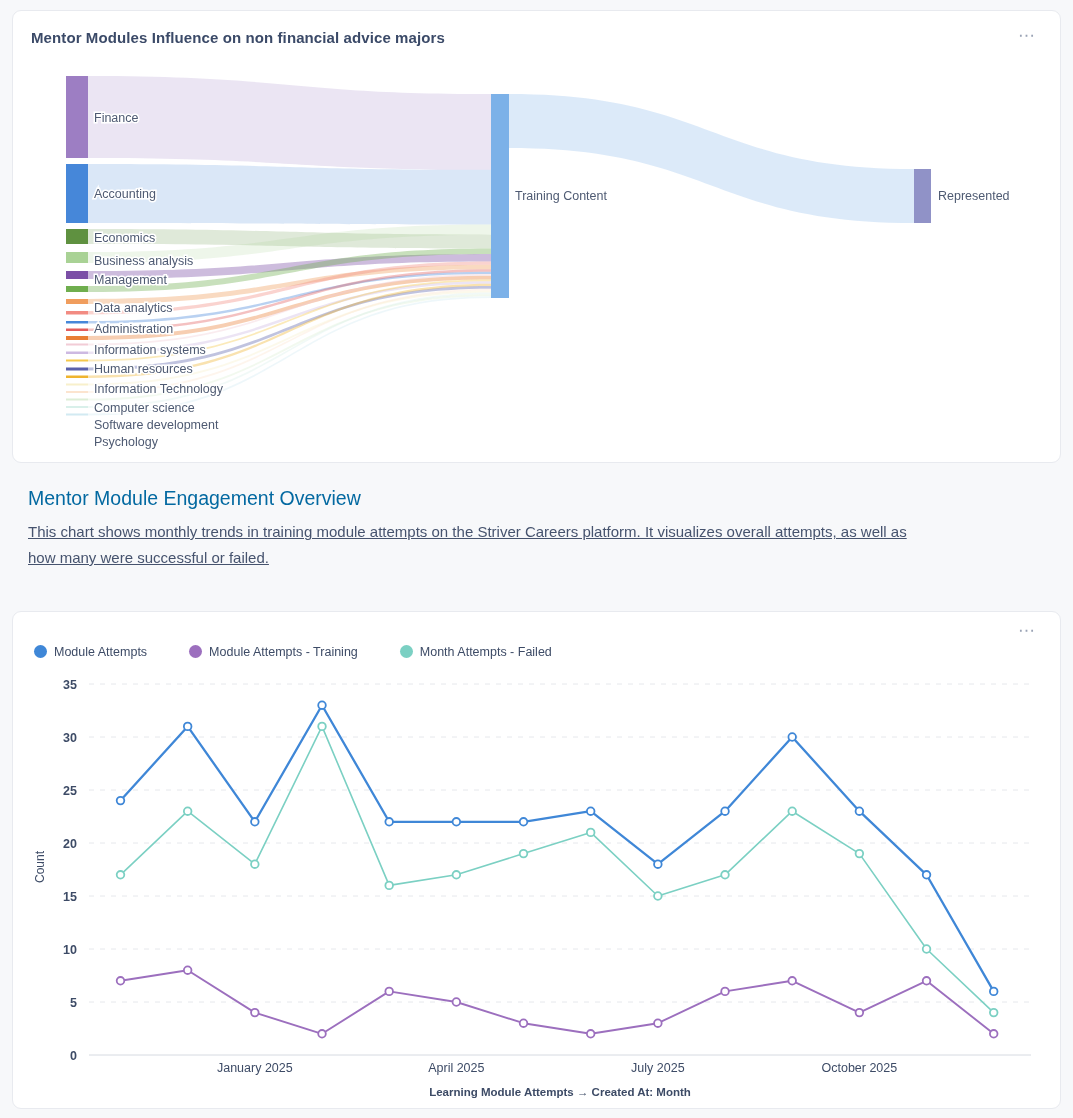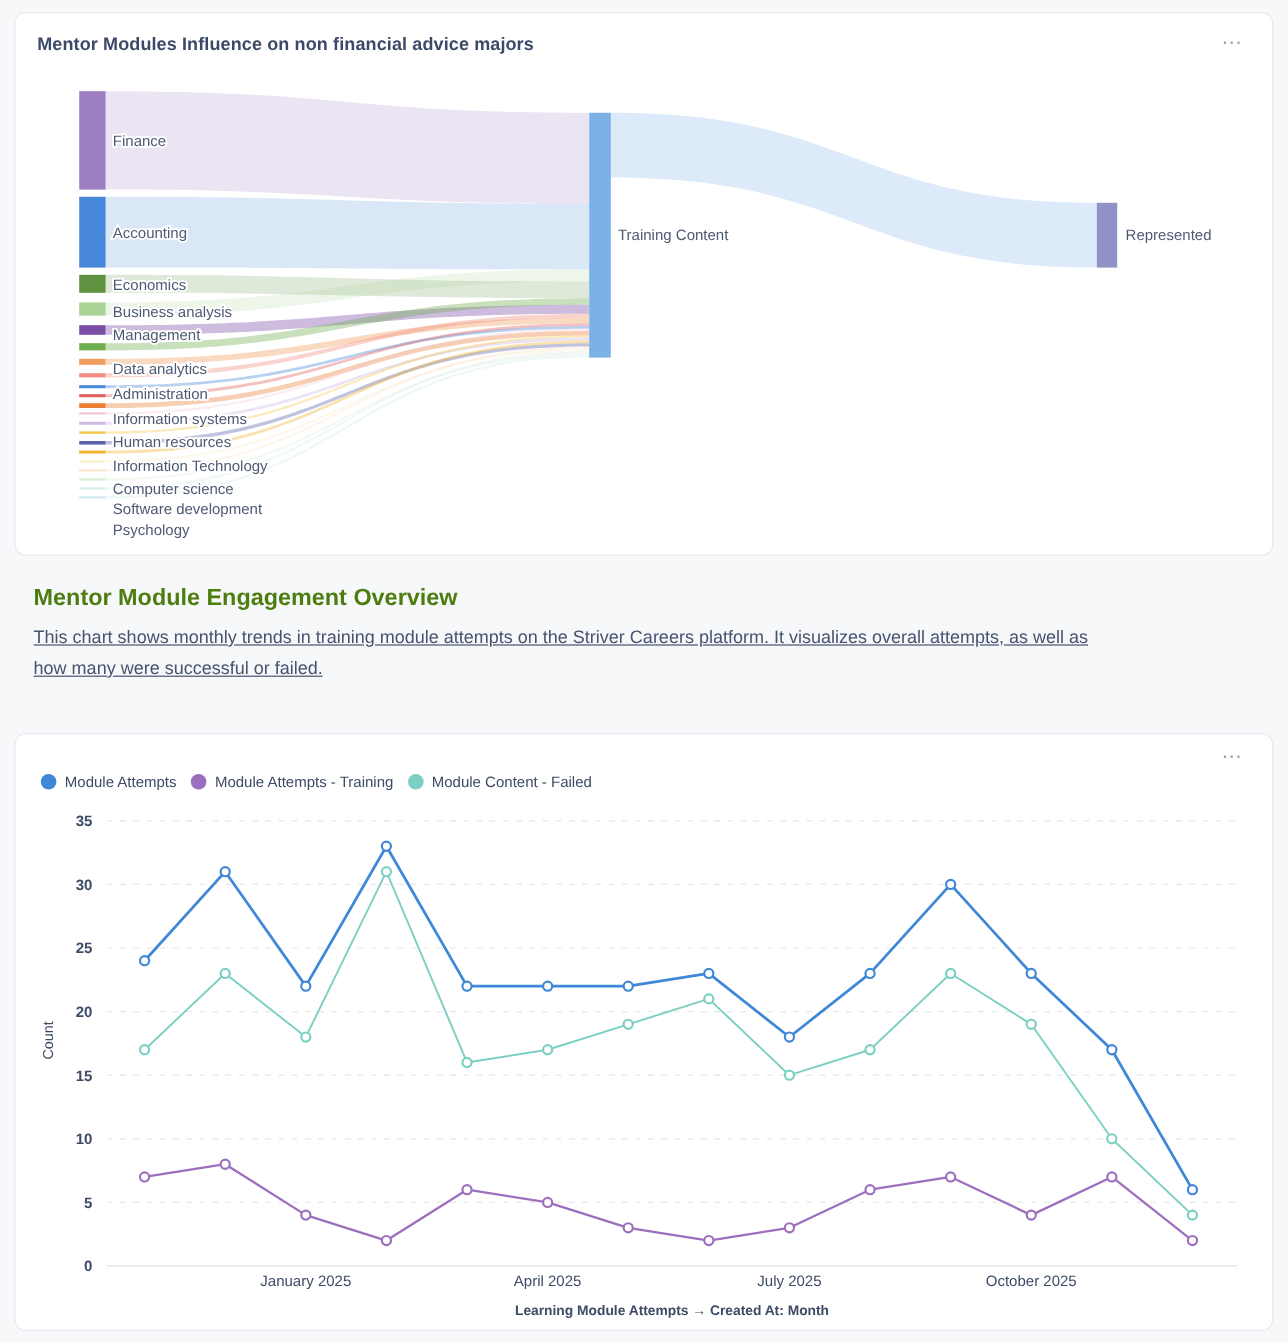--- a/index.html
+++ b/index.html
@@ -7,24 +7,24 @@
   .page { width:1073px; min-height:1118px; padding:10px 12px 20px; }
   .card { position:relative; background:#ffffff; border:1px solid #e8eaef; border-radius:9px; }
   .card-sankey { height:453px; overflow:hidden; }
   .card-head { position:absolute; top:0; left:0; right:0; display:flex; align-items:flex-start;
                justify-content:space-between; padding:18px 20px 0 18px; z-index:2; }
   .card-title { font-size:15px; font-weight:bold; color:#3b4a68; letter-spacing:.1px; }
   .menu-btn { background:none; border:none; color:#9aa3b5; font-size:17px; line-height:10px;
               letter-spacing:1px; cursor:pointer; padding:2px 4px; }
   .menu-abs { position:absolute; top:12px; right:20px; z-index:2; }
   .chart-svg { position:absolute; top:0; left:0; }
-  .section-heading { font-size:19.5px; font-weight:bold; color:#4d7c0f; margin:24px 0 9px 16px; }
+  .section-heading { font-size:19.5px; font-weight:normal; color:#0369a1; margin:24px 0 9px 16px; }
   .section-desc { font-size:15px; color:#46536e; line-height:1.73; max-width:886px; margin:0 0 40px 16px;text-decoration:underline; }
   .card-line { height:498px; margin-top:0; overflow:hidden; }
-  .legend { position:absolute; top:33px; left:21px; display:flex; gap:12px; z-index:2; }
+  .legend { position:absolute; top:33px; left:21px; display:flex; gap:42px; z-index:2; }
   .legend-item { display:flex; align-items:center; gap:7px; cursor:pointer; }
   .legend-dot { width:13px; height:13px; border-radius:50%; display:inline-block; }
   .legend-label { font-size:12.5px; color:#3d4b66; }
 </style>
 </head>
 <body>
 
 <div class="page">
 
   <section class="card card-sankey">
@@ -105,21 +105,21 @@
       <span class="legend-item">
         <span class="legend-dot" style="background: rgb(63, 135, 215);"></span>
         <span class="legend-label">Module Attempts</span>
       </span>
       <span class="legend-item">
         <span class="legend-dot" style="background: rgb(156, 111, 190);"></span>
         <span class="legend-label">Module Attempts - Training</span>
       </span>
       <span class="legend-item">
         <span class="legend-dot" style="background: rgb(123, 208, 195);"></span>
-        <span class="legend-label">Module Content - Failed</span>
+        <span class="legend-label">Month Attempts - Failed</span>
       </span>
     </div>
     <svg id="line-svg" class="chart-svg" width="1049" height="496">
         <line x1="76" y1="443" x2="1018" y2="443" stroke="#d6dae1" stroke-width="1"></line>
         <text x="64" y="447.5" font-size="12.5" fill="#3d4b66" text-anchor="end" font-weight="600">0</text>
         <line x1="76" y1="390" x2="1018" y2="390" stroke="#e6e8ec" stroke-width="1" stroke-dasharray="5 6"></line>
         <text x="64" y="394.5" font-size="12.5" fill="#3d4b66" text-anchor="end" font-weight="600">5</text>
         <line x1="76" y1="337" x2="1018" y2="337" stroke="#e6e8ec" stroke-width="1" stroke-dasharray="5 6"></line>
         <text x="64" y="341.5" font-size="12.5" fill="#3d4b66" text-anchor="end" font-weight="600">10</text>
         <line x1="76" y1="284" x2="1018" y2="284" stroke="#e6e8ec" stroke-width="1" stroke-dasharray="5 6"></line>

